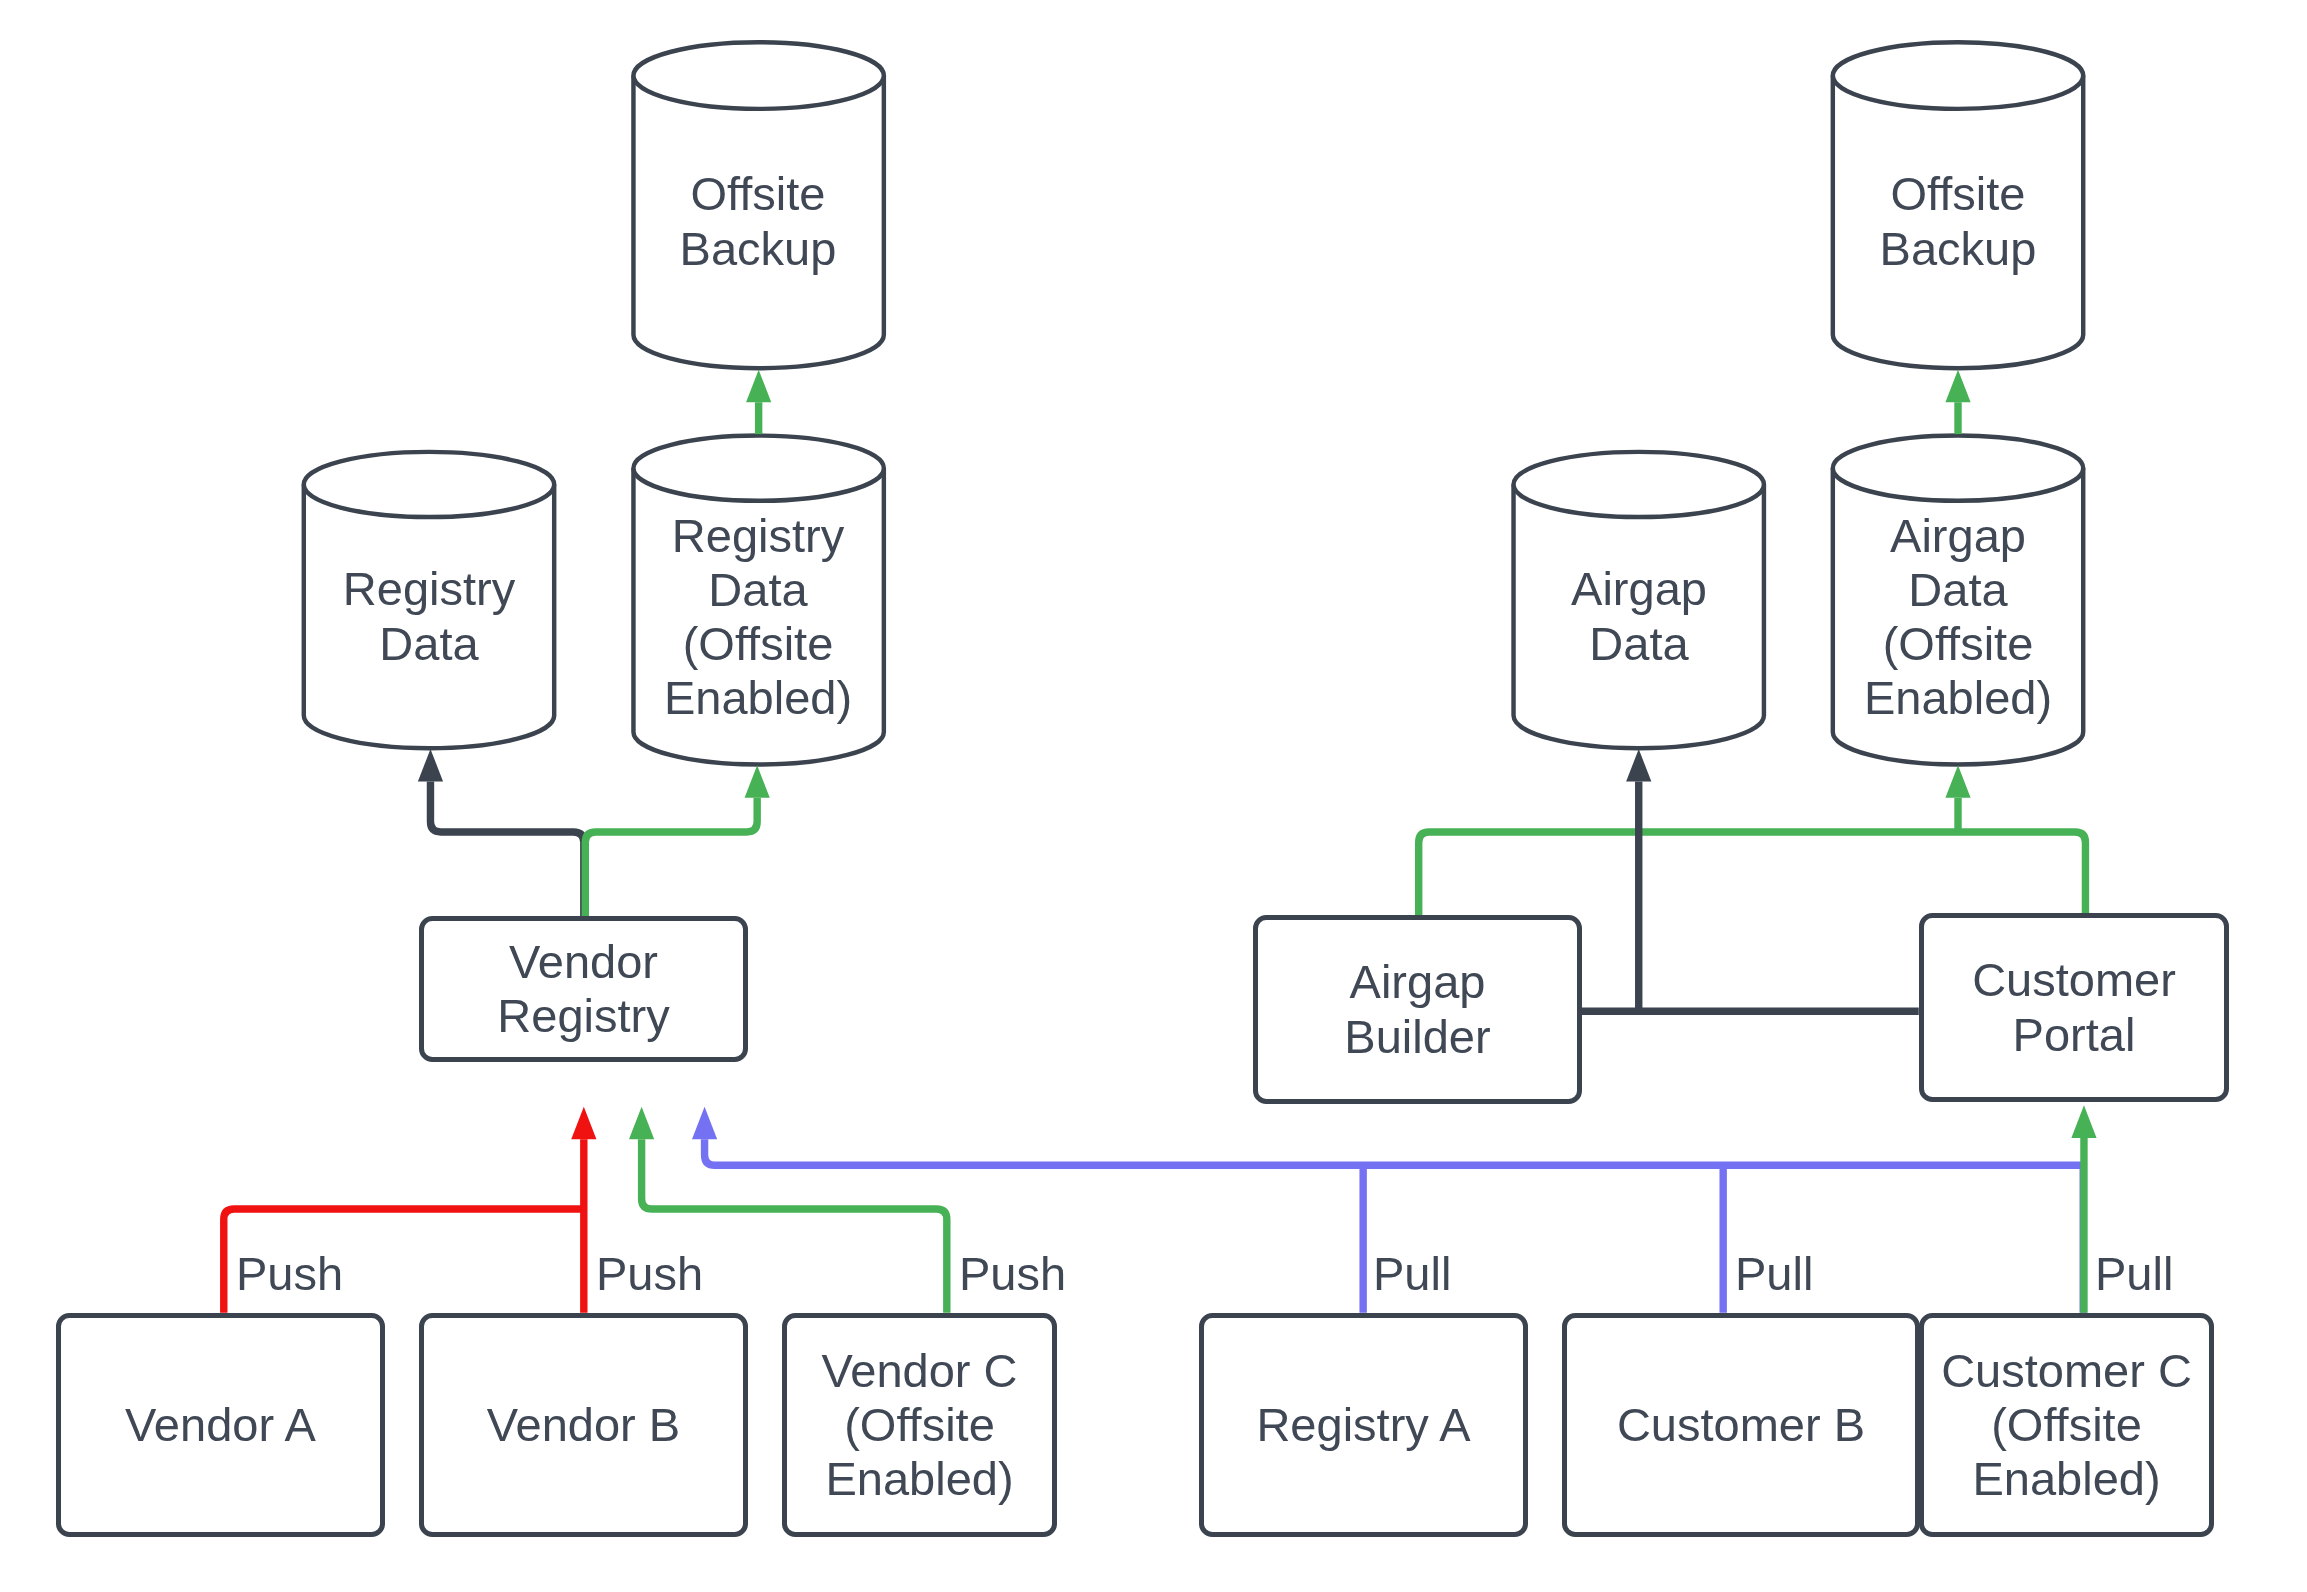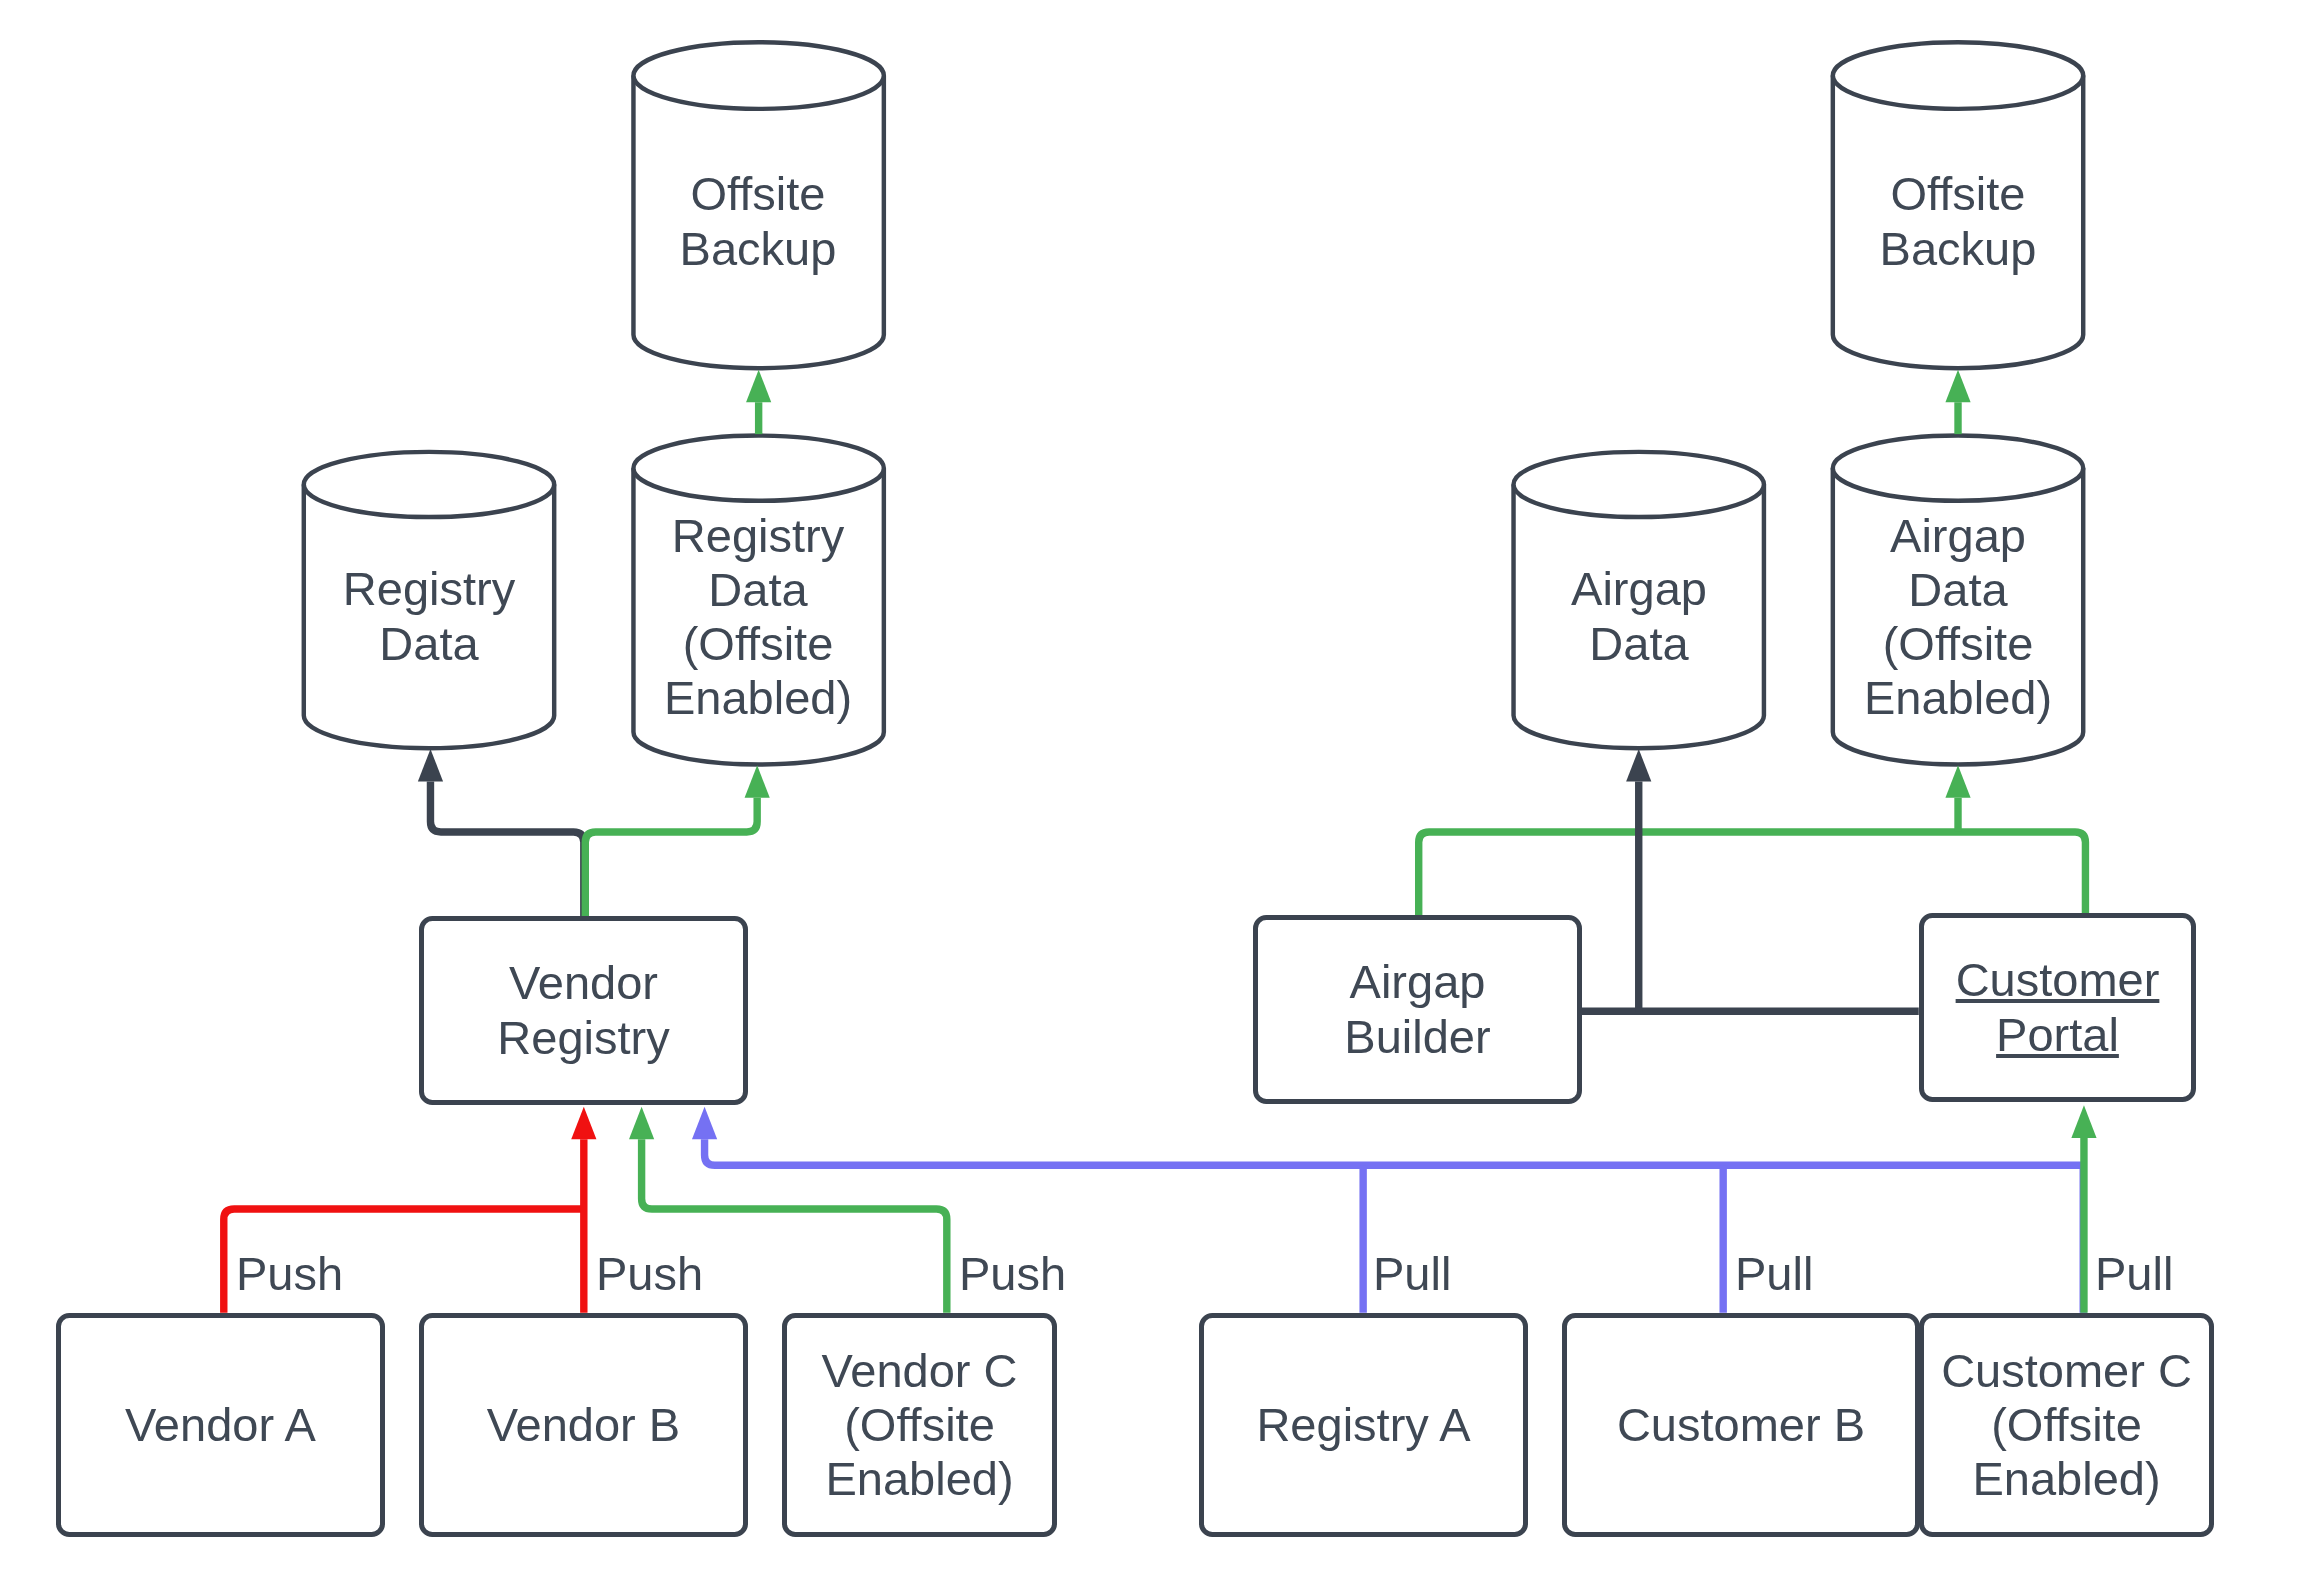--- a/index.html
+++ b/index.html
@@ -116,25 +116,25 @@
 Enabled)</div>
 <div class="cyl-label" style="left:1833px;top:42px;width:250px;height:326px;">Offsite
 Backup</div>
 <div class="cyl-label" style="left:1514px;top:452px;width:250px;height:296px;">Airgap
 Data</div>
 <div class="cyl-label" style="left:1833px;top:436px;width:250px;height:329px;">Airgap
 Data
 (Offsite
 Enabled)</div>
 
-<div class="node" style="left:419px;top:916px;width:329px;height:189px;">Vendor
+<div class="node" style="left:419px;top:916px;width:329px;height:146px;">Vendor
 Registry</div>
 <div class="node" style="left:1253px;top:915px;width:329px;height:189px;">Airgap
 Builder</div>
-<div class="node" style="left:1919px;top:913px;width:277px;height:189px;text-decoration:underline;">Customer
+<div class="node" style="left:1919px;top:913px;width:310px;height:189px;">Customer
 Portal</div>
 
 <div class="node" style="left:56px;top:1313px;width:329px;height:224px;">Vendor A</div>
 <div class="node" style="left:419px;top:1313px;width:329px;height:224px;">Vendor B</div>
 <div class="node" style="left:782px;top:1313px;width:275px;height:224px;">Vendor C
 (Offsite
 Enabled)</div>
 <div class="node" style="left:1199px;top:1313px;width:329px;height:224px;">Registry A</div>
 <div class="node" style="left:1562px;top:1313px;width:358px;height:224px;">Customer B</div>
 <div class="node" style="left:1919px;top:1313px;width:295px;height:224px;">Customer C

